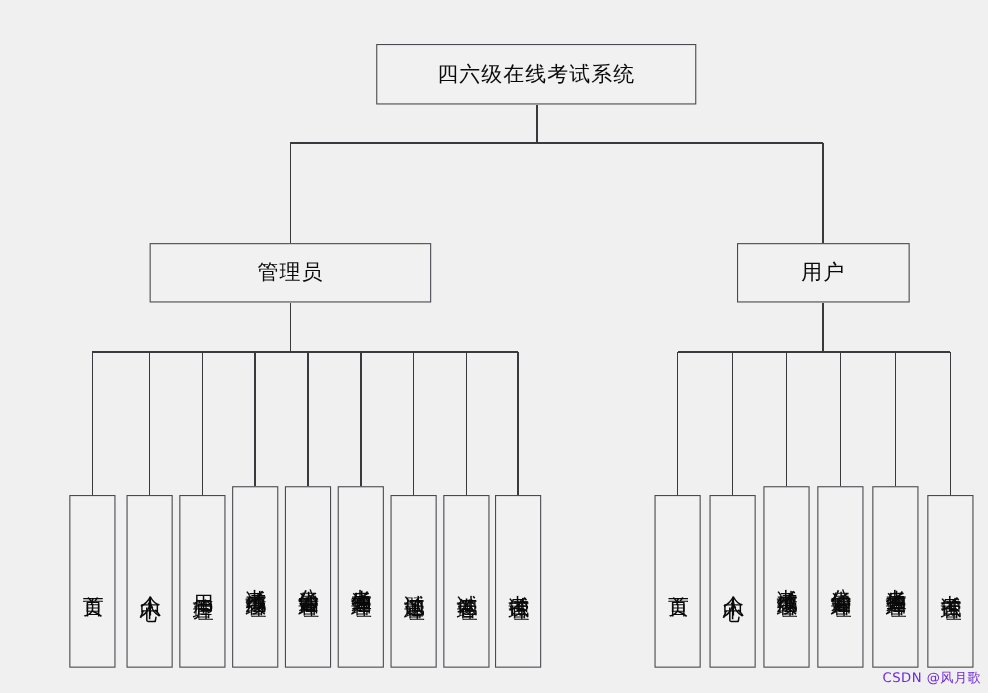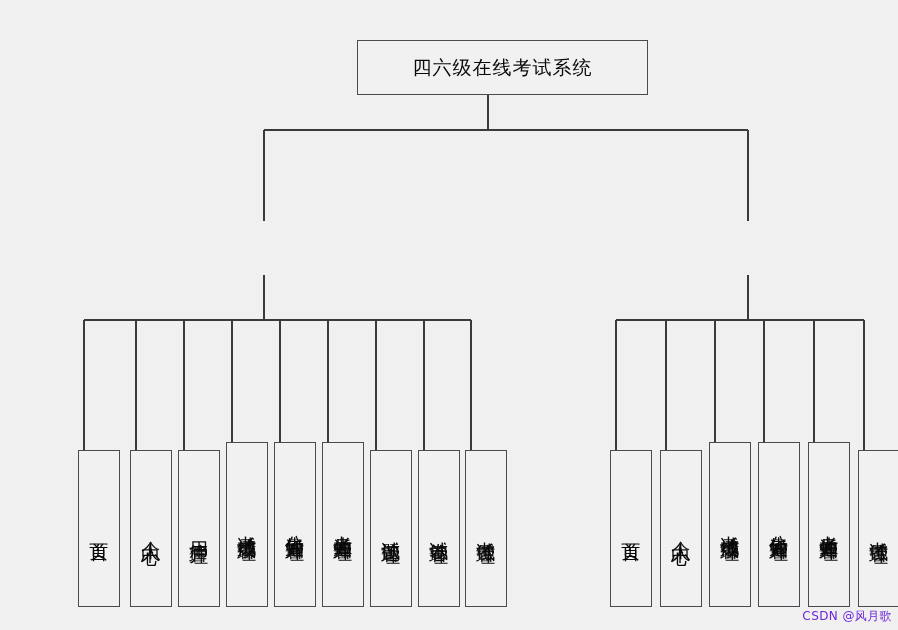--- a/index.html
+++ b/index.html
@@ -35,21 +35,20 @@
   
   .node {
     position: absolute;
     box-sizing: border-box;
     border: 1.6px solid #4a4a50;
     background: #f1f1f1;
     display: flex;
     align-items: center;
     justify-content: center;
     color: #0a0a0a;
-    margin-left: 15px;
   }
   .node.horiz {
     font-size: 19px;
     letter-spacing: 1px;
   }
   .node.vert {
     writing-mode: vertical-rl;
     text-orientation: upright;
     font-size: 19px;
     line-height: 1.02;
@@ -109,21 +108,27 @@
     <line x1="715" y1="320" x2="715" y2="442"></line>
     <line x1="764" y1="320" x2="764" y2="442"></line>
     <line x1="814" y1="320" x2="814" y2="442"></line>
     <line x1="864" y1="320" x2="864" y2="450"></line>
   </svg>
 
   <div class="node horiz" style="left:342px; top:40px; width:291px; height:55px;">
     <span class="txt">四六级在线考试系统</span>
   </div>
 
+  <div class="node horiz" style="left:136px; top:221px; width:256px; height:54px;">
+    <span class="txt">管理员</span>
+  </div>
 
+  <div class="node horiz" style="left:670px; top:221px; width:157px; height:54px;">
+    <span class="txt">用户</span>
+  </div>
 
   <div class="node vert" style="left:63px; top:450px; width:42px; height:157px;">
     <span class="txt">首页</span>
   </div>
   <div class="node vert" style="left:115px; top:450px; width:42px; height:157px;">
     <span class="txt">个人中心</span>
   </div>
   <div class="node vert" style="left:163px; top:450px; width:42px; height:157px;">
     <span class="txt">用户管理</span>
   </div>

